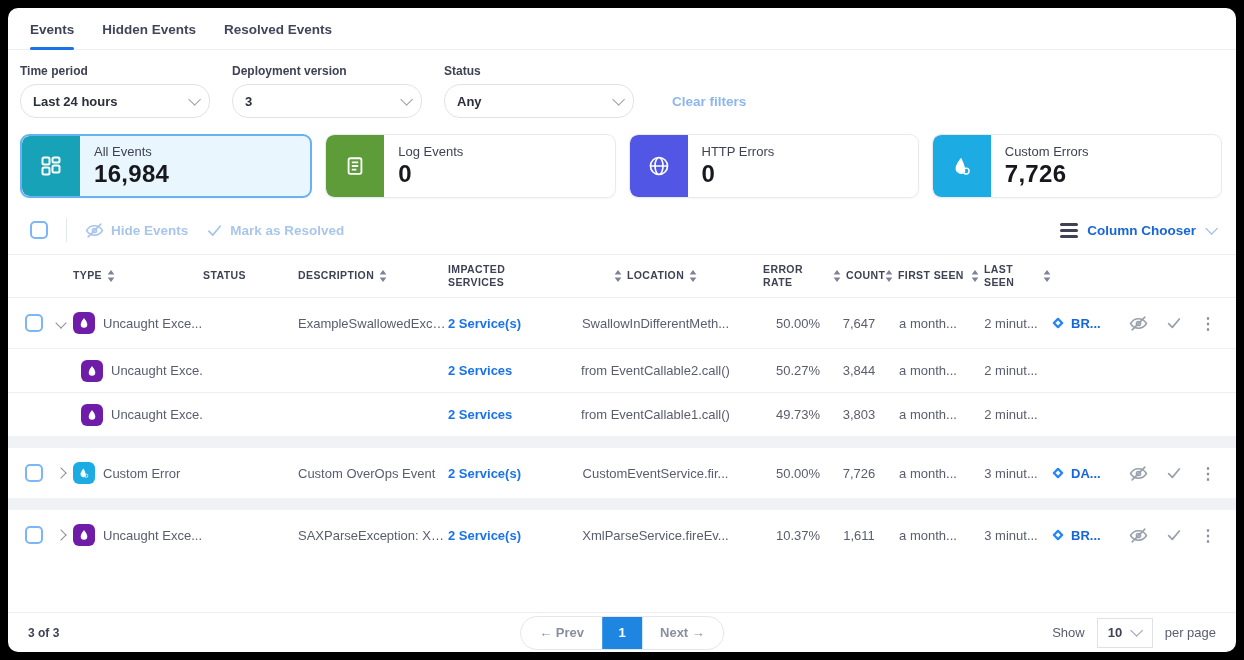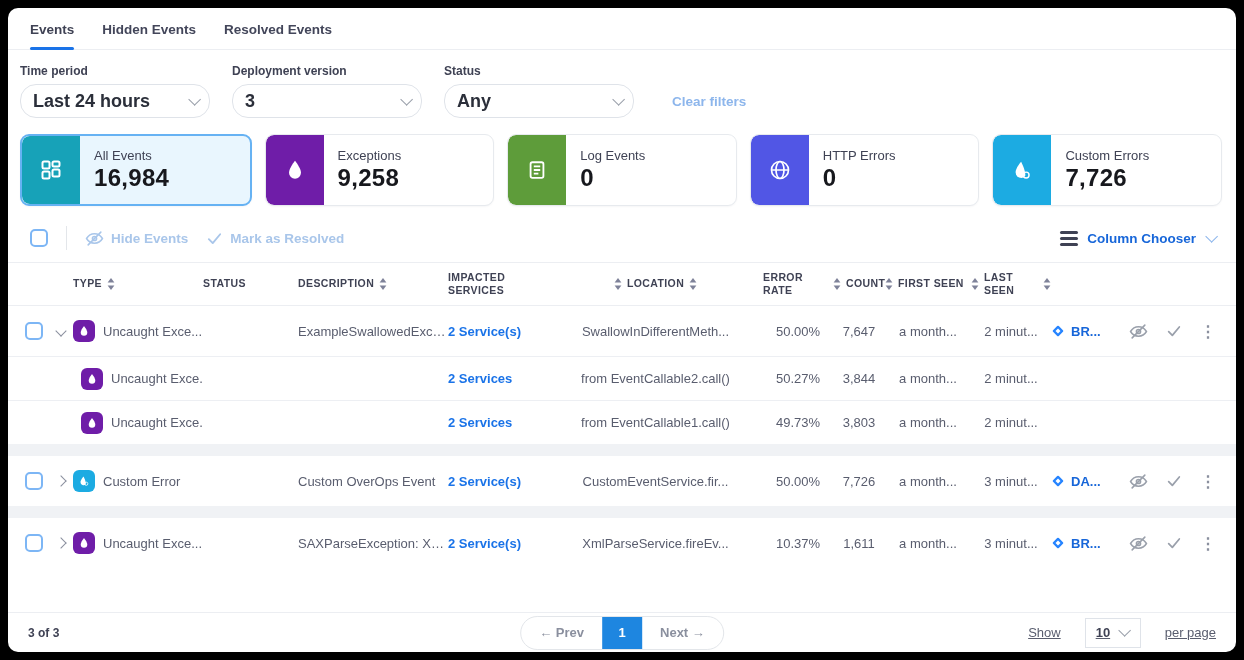--- a/index.html
+++ b/index.html
@@ -10,27 +10,27 @@
   
   .tabs { display:flex; gap:28px; padding:14px 22px 0 22px; border-bottom:1px solid #eceef2; }
   .tab { font-size:13.5px; font-weight:700; color:#3f4254; padding-bottom:12px; cursor:pointer; position:relative; }
   .tab.inactive { font-weight:600; color:#43465a; }
   .tab.active::after { content:""; position:absolute; left:0; right:0; bottom:-1px; height:3px; background:#1a73e8; border-radius:2px; }
 
   
   .filters { display:flex; align-items:flex-end; padding:14px 22px 10px 12px; gap:22px; }
   .filter { display:flex; flex-direction:column; gap:6px; }
   .filter-label { font-size:12px; font-weight:700; color:#3f4254; }
-  .select { width:190px; height:34px; border:1px solid #dfe3e9; border-radius:16px; display:flex; align-items:center; justify-content:space-between; padding:0 12px; font-size:18px; font-weight:600; color:#2b2f3a; background:#fff; cursor:pointer; }
+  .select { width:190px; height:34px; border:1px solid #dfe3e9; border-radius:16px; display:flex; align-items:center; justify-content:space-between; padding:0 12px; font-size:13px; font-weight:600; color:#2b2f3a; background:#fff; cursor:pointer; }
   .chev { width:9px; height:9px; border-right:1.6px solid #9aa0ab; border-bottom:1.6px solid #9aa0ab; transform:rotate(45deg) translateY(-3px); }
   .clear-filters { font-size:13.5px; font-weight:700; color:#8db6ec; margin-bottom:9px; margin-left:16px; cursor:pointer; }
 
   
   .cards { display:flex; gap:13px; padding:6px 14px 14px 12px; }
-  .card { flex:1; height:72px; background:#fff; border:1px solid #e7eaee; border-radius:9px; display:flex; align-items:stretch; overflow:hidden; box-shadow:0 1px 2px rgba(20,30,50,.04); cursor:pointer; }
+  .card { flex:1; height:64px; background:#fff; border:1px solid #e7eaee; border-radius:9px; display:flex; align-items:stretch; overflow:hidden; box-shadow:0 1px 2px rgba(20,30,50,.04); cursor:pointer; }
   .card.selected { background:#e9f6fe; border:2px solid #66b2f3; }
   .card-icon { width:58px; border-radius:8px 0 0 8px; display:flex; align-items:center; justify-content:center; flex:0 0 58px; }
   .card-body { padding:10px 14px; display:flex; flex-direction:column; justify-content:center; gap:1px; }
   .card-label { font-size:13px; color:#3f4254; }
   .card-value { font-size:24px; font-weight:700; color:#17181d; letter-spacing:.3px; }
 
   
   .toolbar { display:flex; align-items:center; padding:6px 22px 12px 22px; gap:18px; }
   .cbx { width:18px; height:18px; border:2px solid #7db6f5; border-radius:5px; background:#fff; cursor:pointer; flex:0 0 18px; }
   .vdiv { width:1px; height:24px; background:#e3e6ea; }
@@ -66,21 +66,21 @@
   .expand-chev.down { transform:rotate(45deg); }
   .expand-chev.right { transform:rotate(-45deg); }
   .dots { color:#8a8f9e; font-size:16px; font-weight:700; letter-spacing:0; cursor:pointer; }
 
   
   .footer { margin-top:auto; border-top:1px solid #eceef2; height:40px; display:flex; align-items:center; padding:0 20px 0 20px; }
   .page-summary { font-size:12px; font-weight:700; color:#3f4254; }
   .pager { position:absolute; left:50%; transform:translateX(-50%); display:flex; align-items:center; height:34px; border:1px solid #e3e6ea; border-radius:18px; overflow:hidden; background:#fff; }
   .pager-btn { padding:0 18px; font-size:13px; font-weight:600; color:#8a8f9e; height:100%; display:flex; align-items:center; cursor:pointer; }
   .pager-page { width:40px; height:100%; background:#1e86e0; color:#fff; font-size:13px; font-weight:700; display:flex; align-items:center; justify-content:center; cursor:pointer; }
-  .footer-right { margin-left:auto; display:flex; align-items:center; gap:24px; font-size:13px; color:#595d6e;text-decoration:underline; }
+  .footer-right { margin-left:auto; display:flex; align-items:center; gap:12px; font-size:13px; color:#595d6e; }
   .perpage-select { height:30px; min-width:56px; border:1px solid #dfe3e9; border-radius:0; display:flex; align-items:center; gap:8px; padding:0 10px; font-size:13px; font-weight:700; color:#3f4254; cursor:pointer; }
 </style>
 </head>
 <body>
 
 <div class="frame">
 
   <div class="tabs">
     <div class="tab active">Events</div>
     <div class="tab inactive">Hidden Events</div>
@@ -118,31 +118,20 @@
         <svg width="24" height="24" viewBox="0 0 24 24" fill="none" stroke="#fff" stroke-width="2">
             <rect x="3.5" y="3.5" width="7" height="7" rx="1.5"></rect>
             <rect x="13.5" y="3.5" width="7" height="5" rx="1.5"></rect>
             <rect x="3.5" y="13.5" width="7" height="7" rx="1.5"></rect>
             <rect x="13.5" y="11.5" width="7" height="7" rx="1.5"></rect>
           </svg>
       </div>
       <div class="card-body">
         <div class="card-label">All Events</div>
         <div class="card-value">16,984</div>
-      </div>
-    </div>
-    <div class="card">
-      <div class="card-icon" style="background-color: rgb(111, 29, 168);">
-        <svg width="22" height="22" viewBox="0 0 24 24" fill="#fff">
-            <path d="M12 2C12 2 5.5 10 5.5 15a6.5 6.5 0 0 0 13 0C18.5 10 12 2 12 2z"></path>
-          </svg>
-      </div>
-      <div class="card-body">
-        <div class="card-label">Exceptions</div>
-        <div class="card-value">9,258</div>
       </div>
     </div>
     <div class="card">
       <div class="card-icon" style="background-color: rgb(94, 156, 58);">
         <svg width="22" height="22" viewBox="0 0 24 24" fill="none" stroke="#fff" stroke-width="2">
             <rect x="5" y="3.5" width="14" height="17" rx="2"></rect>
             <line x1="8.5" y1="8" x2="15.5" y2="8"></line>
             <line x1="8.5" y1="12" x2="15.5" y2="12"></line>
             <line x1="8.5" y1="16" x2="13.5" y2="16"></line>
           </svg>

